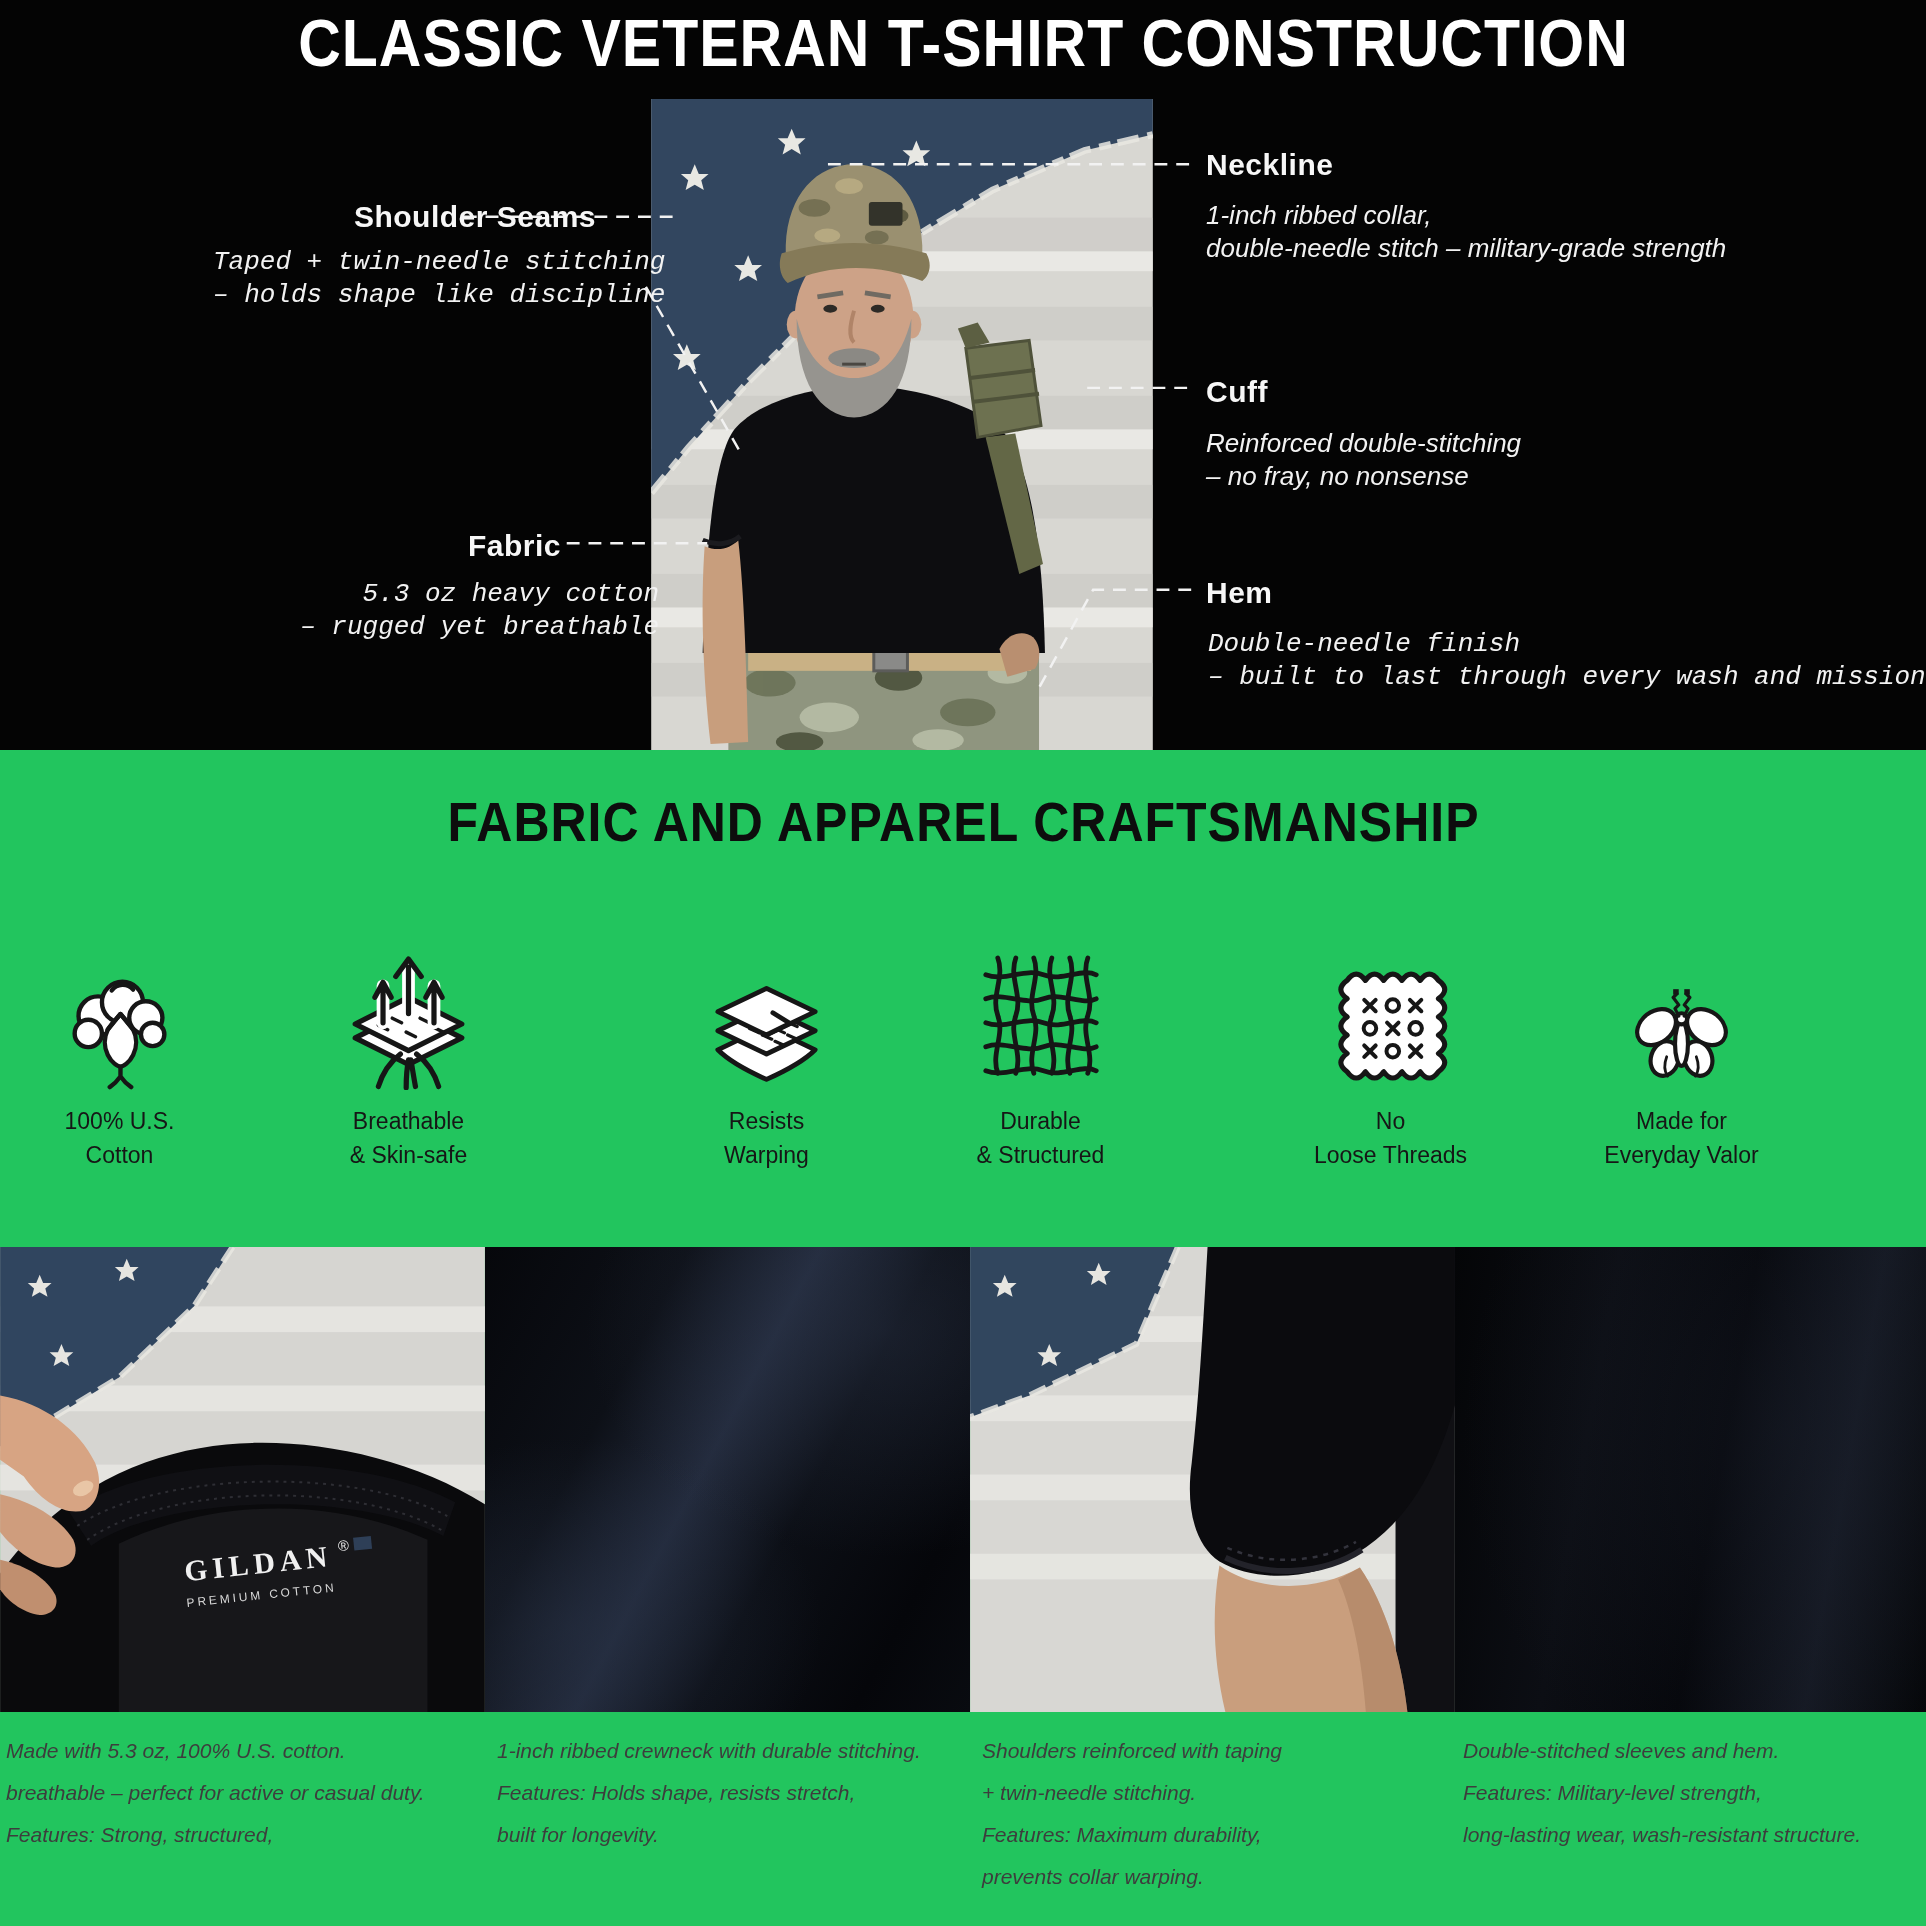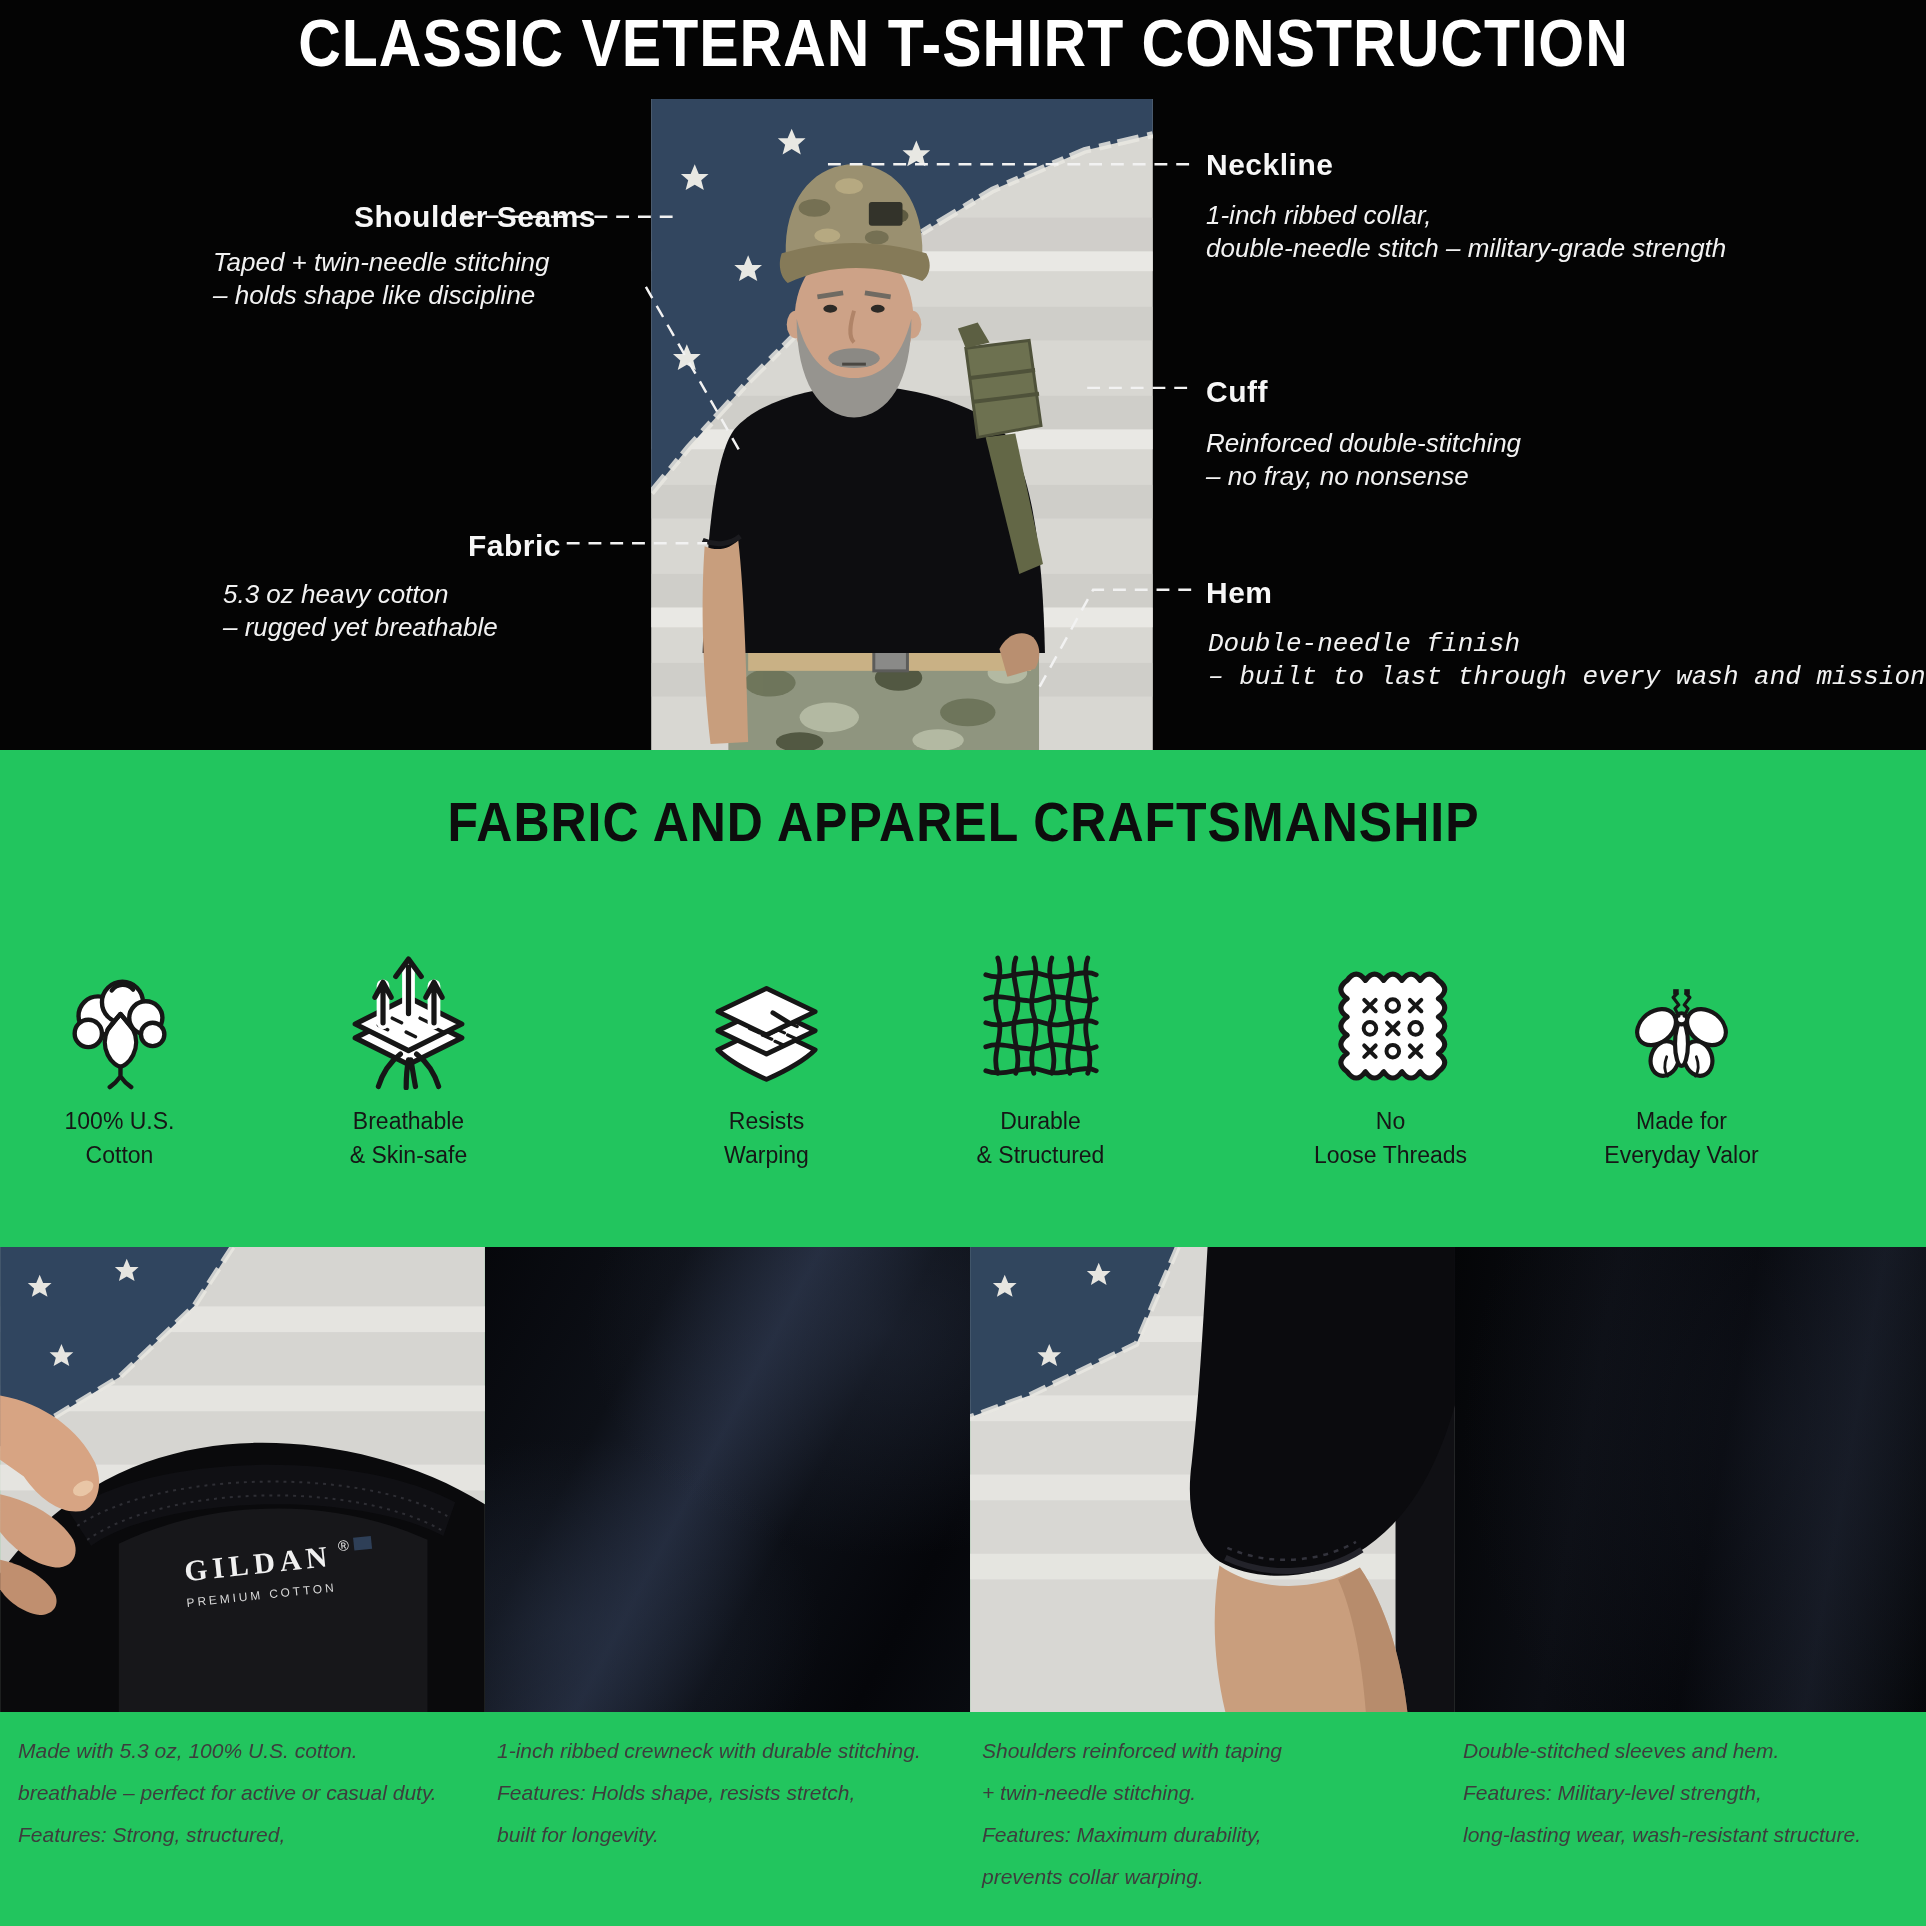--- a/index.html
+++ b/index.html
@@ -9,21 +9,21 @@
 
   
   .top-panel{left:0;top:0;width:1927px;height:750px;background:#040404;}
   .main-title{left:0;top:6px;width:1927px;text-align:center;color:#ffffff;
       font-size:59px;font-weight:700;letter-spacing:1px;white-space:nowrap;
       transform:scaleY(1.12);transform-origin:center top;}
   .callout-label{color:#f7f7f7;font-size:30px;font-weight:600;letter-spacing:0.5px;white-space:nowrap;}
   .callout-desc{color:#f2f2f2;font-size:26px;font-style:italic;line-height:33px;white-space:nowrap;}
   .callout-desc span{display:block;}
   .align-right{text-align:right;}
-  .align-center{text-align:left;}
+  .align-center{text-align:right;font-family:Liberation Mono, monospace;}
 
   
   .section-heading{left:0;top:790px;width:1927px;text-align:center;color:#0d0d0d;
       font-size:50px;font-weight:700;letter-spacing:1px;white-space:nowrap;
       transform:scaleY(1.1);transform-origin:center top;}
   .feature{top:941px;width:277px;display:flex;flex-direction:column;align-items:center;}
   .icon-box{height:149px;display:flex;align-items:flex-end;justify-content:center;}
   .feature-label{margin-top:14px;text-align:center;color:#161616;font-size:23px;line-height:34px;}
   .feature-label span{display:block;}
   .feature svg{stroke:#161616;fill:none;stroke-width:4.5;stroke-linecap:round;stroke-linejoin:round;}
@@ -352,21 +352,21 @@
     <rect x="430" width="60" height="470" fill="#101014"></rect>
     <path d="M240,0 L490,0 L490,160 C470,230 440,280 390,310 C350,336 290,340 252,318 C226,300 218,262 224,218 C232,146 236,70 240,0 Z" fill="#0b0b0e"></path>
     <path d="M258,314 C300,334 356,332 396,306" stroke="#23232a" stroke-width="6" fill="none"></path>
     <path d="M260,304 C300,322 352,320 390,298" stroke="#33333c" stroke-width="2.5" stroke-dasharray="5 6" fill="none"></path>
     <path d="M252,322 C288,348 348,350 394,324 C420,362 436,416 442,470 L258,470 C246,420 244,368 252,322 Z" fill="#c99e7d"></path>
     <path d="M394,324 C420,362 436,416 442,470 L400,470 C396,416 386,366 372,336 Z" fill="#a87e5f" opacity="0.55"></path>
   </svg>
 
   <div class="abs tile tile-drape" style="left:1455px;width:471px;"></div>
 
-  <div class="abs caption" style="left:18px;">
+  <div class="abs caption" style="left:6px;">
     <span>Made with 5.3 oz, 100% U.S. cotton.</span>
     <span>breathable – perfect for active or casual duty.</span>
     <span>Features: Strong, structured,</span>
   </div>
   <div class="abs caption" style="left:497px;">
     <span>1-inch ribbed crewneck with durable stitching.</span>
     <span>Features: Holds shape, resists stretch,</span>
     <span>built for longevity.</span>
   </div>
   <div class="abs caption" style="left:982px;">

